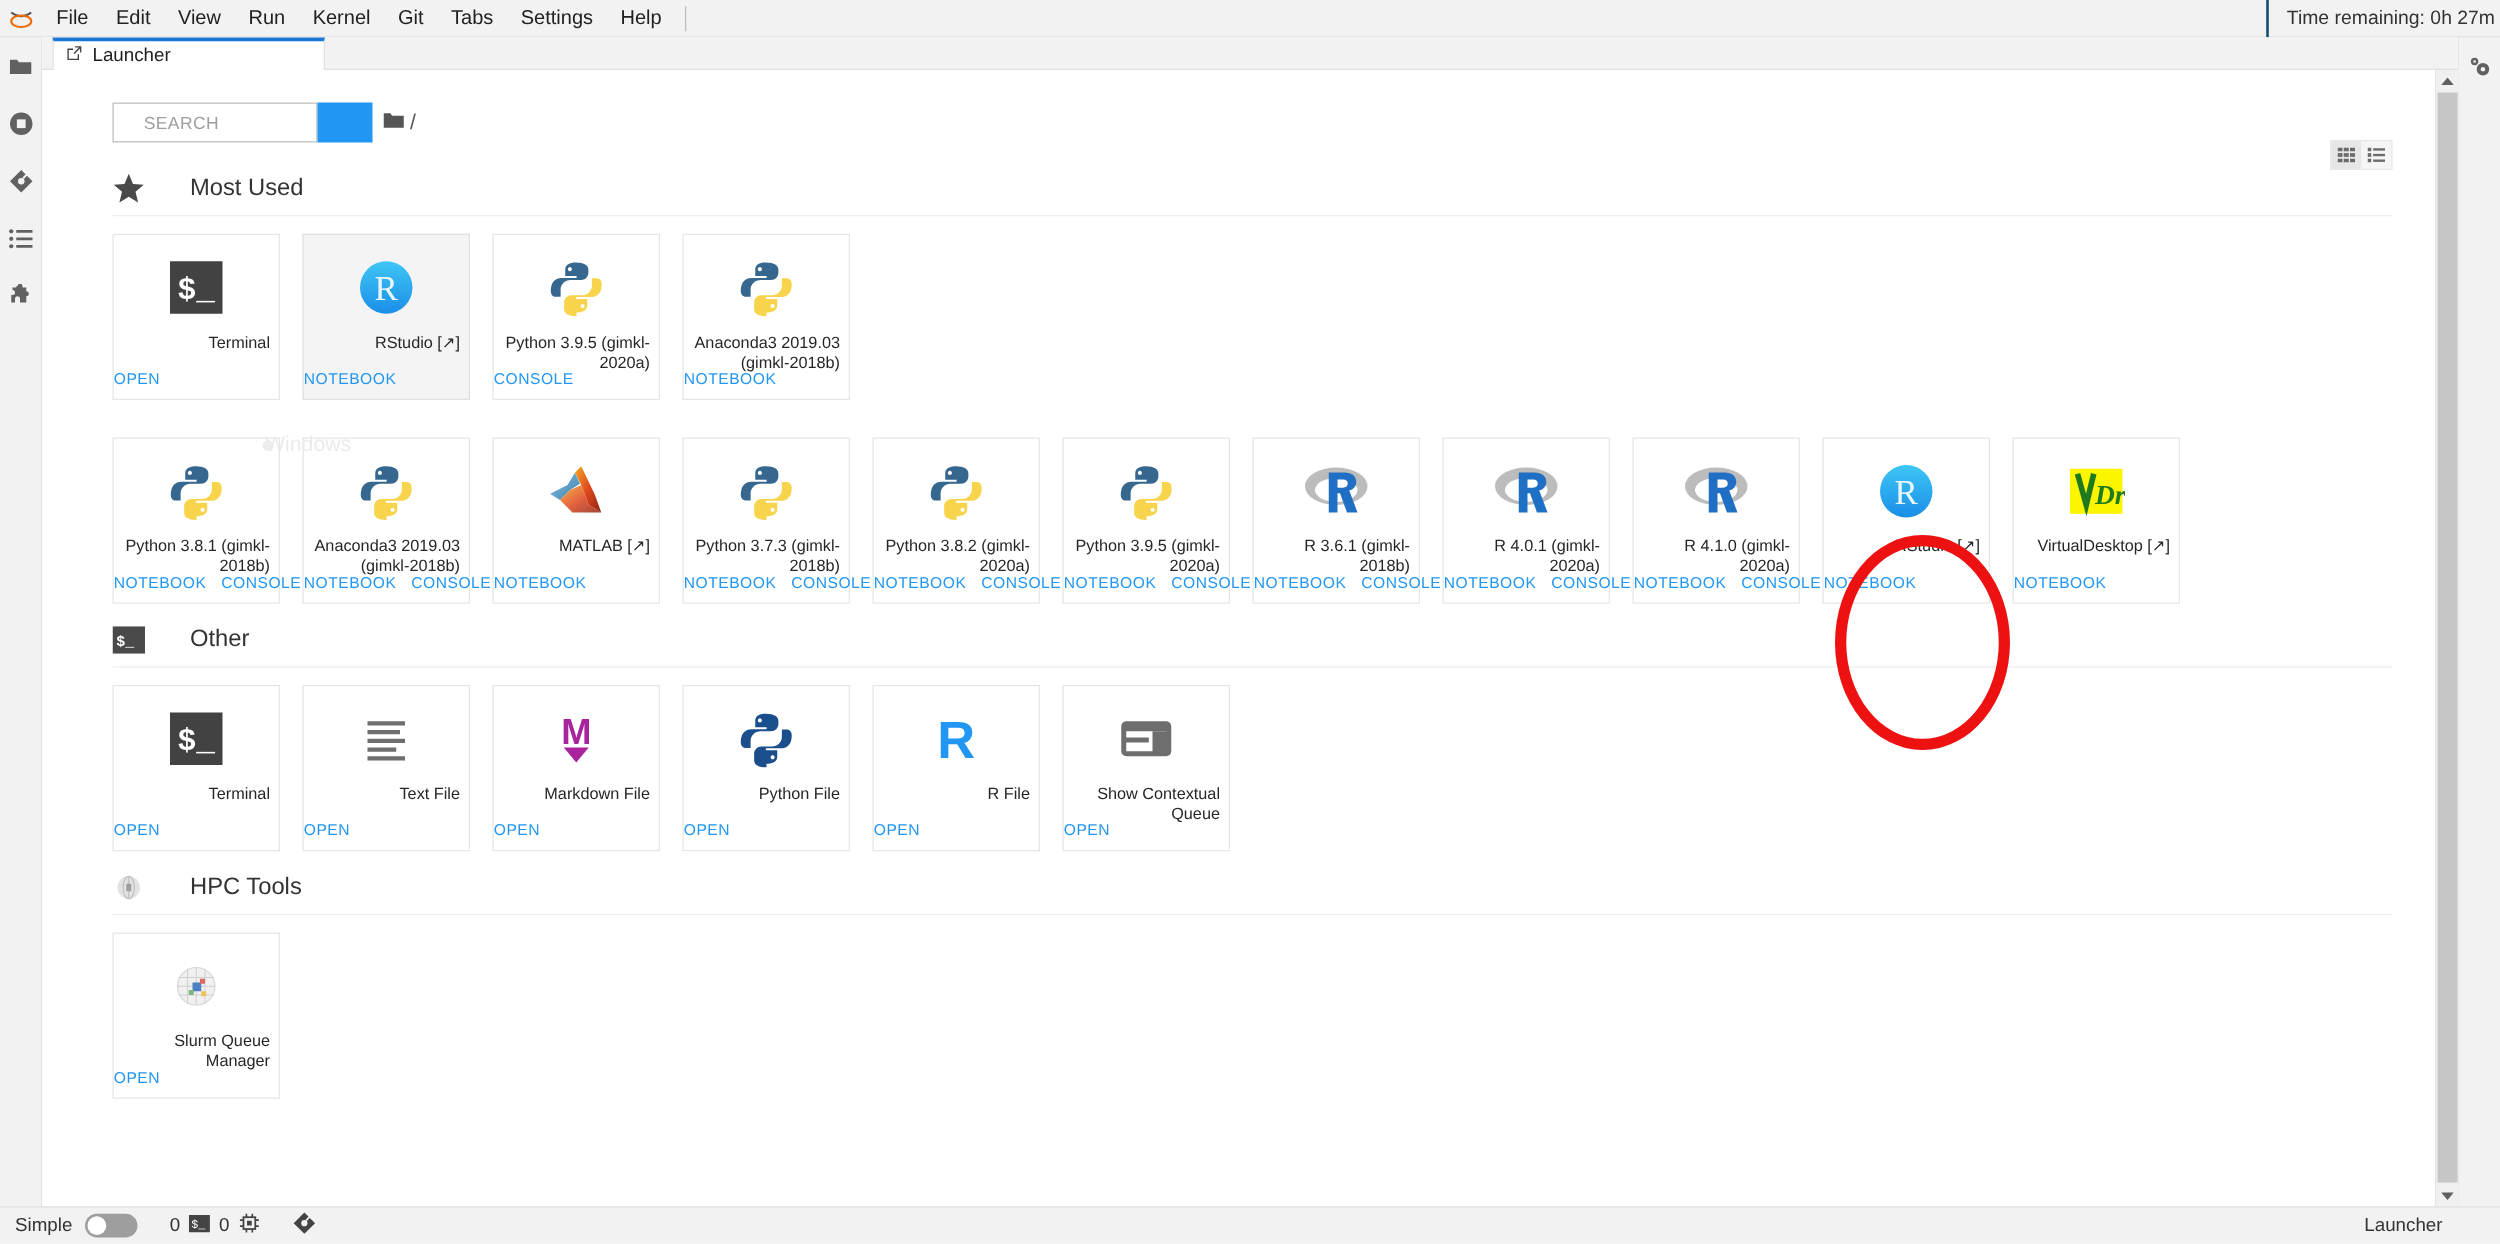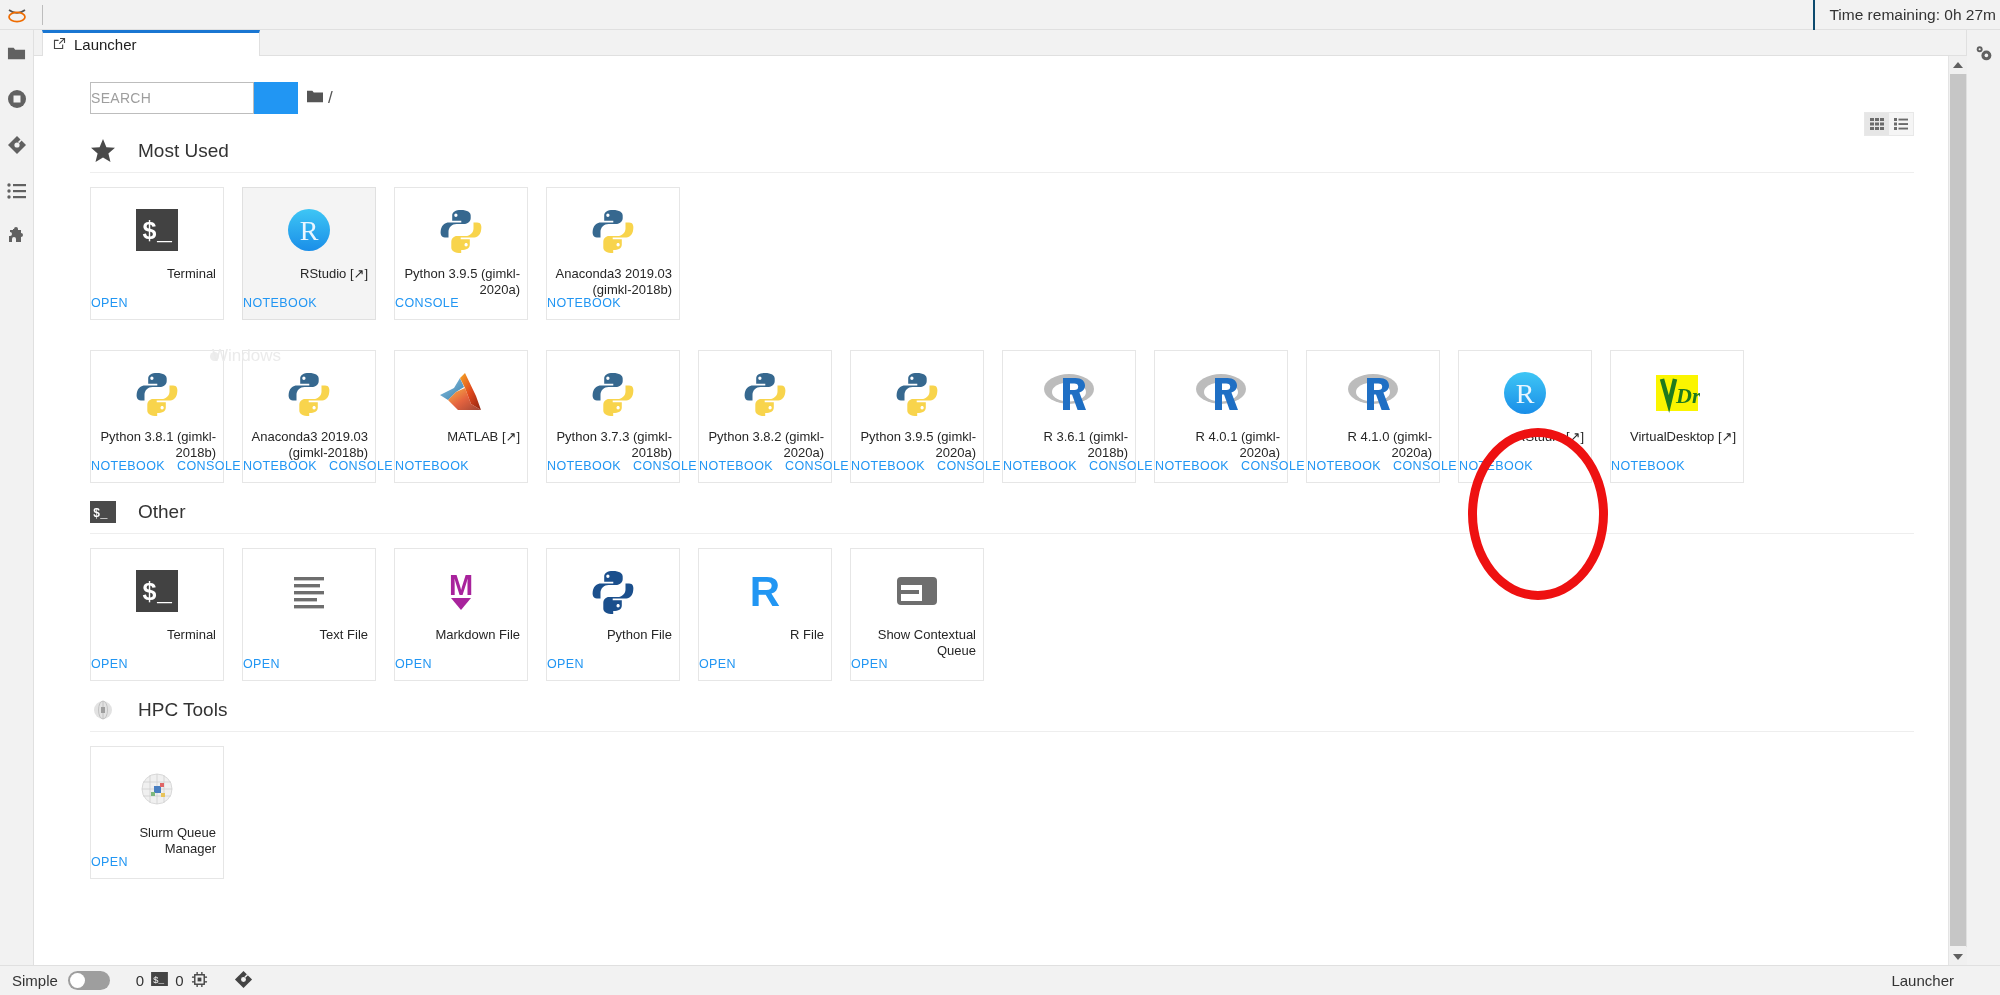--- a/index.html
+++ b/index.html
@@ -72,39 +72,39 @@
     background: #fff; overflow: hidden;
     padding: 26px 0 0 56px;
   }
 
   
   #search-row { display: flex; align-items: center; height: 32px; margin-bottom: 24px; }
   #search-input {
     width: 164px; height: 32px;
     border: 1px solid #bdbdbd; background: #fff;
     font-family: "Liberation Sans", sans-serif;
-    font-size: 14px; color: #757575; padding: 0 0; letter-spacing: .3px;
+    font-size: 14px; color: #757575; padding: 0 24px; letter-spacing: .3px;
     outline: none;
   }
   #search-input::placeholder { color: #9e9e9e; }
   #search-accent { width: 44px; height: 32px; background: #2196f3; }
   #breadcrumb { display: flex; align-items: center; gap: 4px; margin-left: 8px; font-size: 17px; color: #555; }
 
   
   #view-toggle {
     position: absolute; right: 34px; top: 56px;
     display: flex; border: 1px solid #e8e8e8; background: #f5f5f5;
   }
   .view-btn { width: 24px; height: 22px; display: flex; align-items: center; justify-content: center; cursor: pointer; }
   .view-btn.active { background: #e6e6e6; }
 
   
   .section { margin-bottom: 6px; }
   .section-head {
-    display: flex; align-items: center; gap: 22px;
+    display: flex; align-items: center; gap: 36px;
     padding-bottom: 8px;
     border-bottom: 1px solid #eee;
     margin-right: 34px;
   }
   .section-title { font-size: 19px; color: #333; font-weight: 400; }
   .section-icon { width: 26px; height: 26px; display: flex; align-items: center; justify-content: center; }
 
   
   .card-row { display: flex; gap: 18px; padding: 14px 0 10px 0; flex-wrap: nowrap; }
   .card {
@@ -184,20 +184,31 @@
 </head>
 <body>
 
 <div id="menubar">
   <div id="jupyter-logo">
     <svg width="22" height="22" viewBox="0 0 22 22">
       <path d="M3 6 Q11 12 19 6" stroke="#555" stroke-width="1.6" fill="none"></path>
       <ellipse cx="11" cy="13" rx="8" ry="4.6" stroke="#ef6c00" stroke-width="1.7" fill="none"></ellipse>
     </svg>
   </div>
+  <div id="menu-items" style="display: flex;">
+      <div class="menu-item">File</div>
+      <div class="menu-item">Edit</div>
+      <div class="menu-item">View</div>
+      <div class="menu-item">Run</div>
+      <div class="menu-item">Kernel</div>
+      <div class="menu-item">Git</div>
+      <div class="menu-item">Tabs</div>
+      <div class="menu-item">Settings</div>
+      <div class="menu-item">Help</div>
+    </div>
   <div id="menu-divider"></div>
   <div id="time-remaining">Time remaining: 0h 27m</div>
 </div>
 
 <div id="left-sidebar">
   <div class="side-icon" title="File Browser">
     <svg width="19" height="19" viewBox="0 0 20 20">
         <path d="M1 4h6l1.6 2H19v10H1z" fill="#616161"></path>
       </svg>
   </div>

